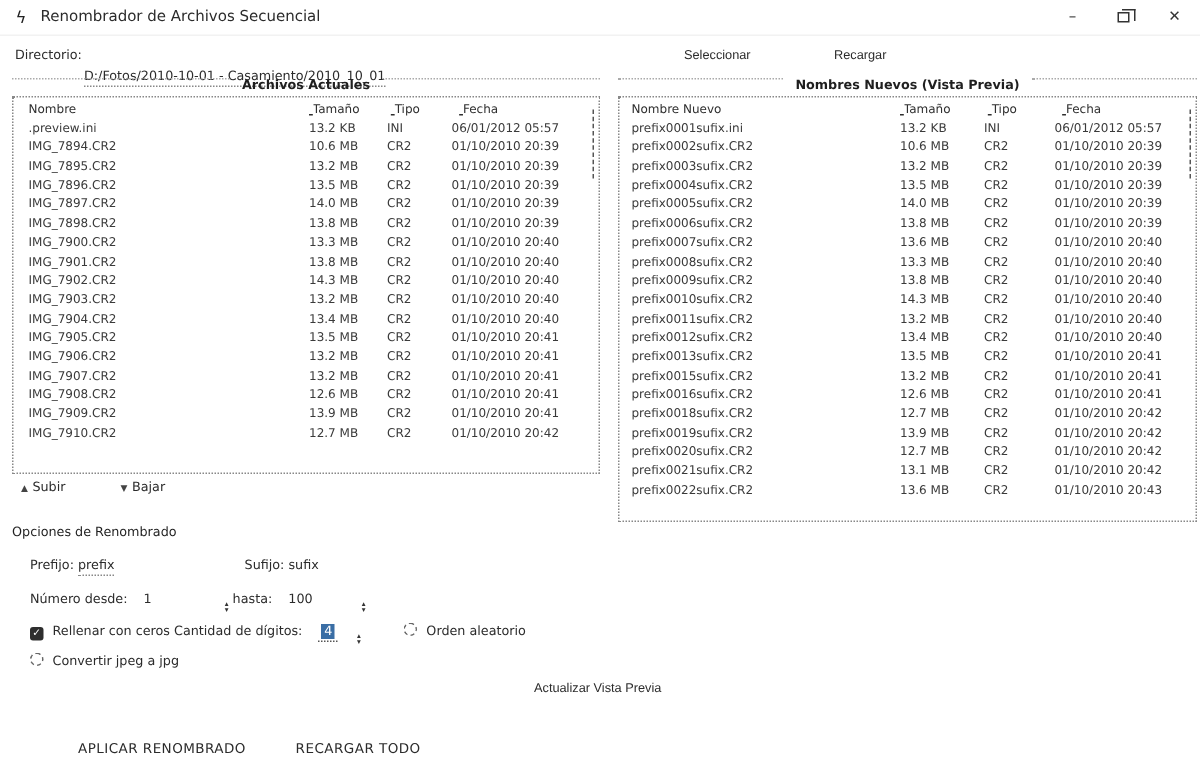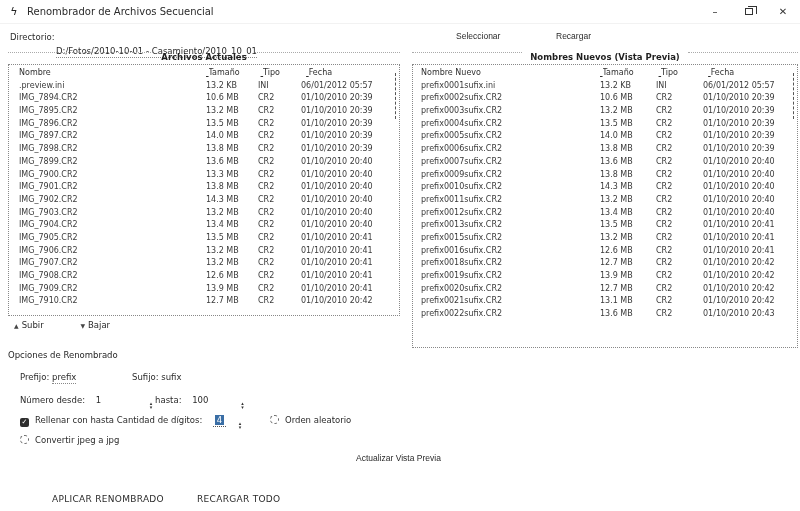--- a/index.html
+++ b/index.html
@@ -126,21 +126,20 @@
     <span class="tcell c2">Tipo</span>
     <span class="tcell c3">Fecha</span>
   </div>
   <div>
       <div class="trow"><span class="tcell c0">.preview.ini</span><span class="tcell c1">13.2 KB</span><span class="tcell c2">INI</span><span class="tcell c3">06/01/2012 05:57</span></div>
       <div class="trow"><span class="tcell c0">IMG_7894.CR2</span><span class="tcell c1">10.6 MB</span><span class="tcell c2">CR2</span><span class="tcell c3">01/10/2010 20:39</span></div>
       <div class="trow"><span class="tcell c0">IMG_7895.CR2</span><span class="tcell c1">13.2 MB</span><span class="tcell c2">CR2</span><span class="tcell c3">01/10/2010 20:39</span></div>
       <div class="trow"><span class="tcell c0">IMG_7896.CR2</span><span class="tcell c1">13.5 MB</span><span class="tcell c2">CR2</span><span class="tcell c3">01/10/2010 20:39</span></div>
       <div class="trow"><span class="tcell c0">IMG_7897.CR2</span><span class="tcell c1">14.0 MB</span><span class="tcell c2">CR2</span><span class="tcell c3">01/10/2010 20:39</span></div>
       <div class="trow"><span class="tcell c0">IMG_7898.CR2</span><span class="tcell c1">13.8 MB</span><span class="tcell c2">CR2</span><span class="tcell c3">01/10/2010 20:39</span></div>
-      <div class="trow"><span class="tcell c0">IMG_7899.CR2</span><span class="tcell c1">13.6 MB</span><span class="tcell c2">CR2</span><span class="tcell c3">01/10/2010 20:40</span></div>
       <div class="trow"><span class="tcell c0">IMG_7900.CR2</span><span class="tcell c1">13.3 MB</span><span class="tcell c2">CR2</span><span class="tcell c3">01/10/2010 20:40</span></div>
       <div class="trow"><span class="tcell c0">IMG_7901.CR2</span><span class="tcell c1">13.8 MB</span><span class="tcell c2">CR2</span><span class="tcell c3">01/10/2010 20:40</span></div>
       <div class="trow"><span class="tcell c0">IMG_7902.CR2</span><span class="tcell c1">14.3 MB</span><span class="tcell c2">CR2</span><span class="tcell c3">01/10/2010 20:40</span></div>
       <div class="trow"><span class="tcell c0">IMG_7903.CR2</span><span class="tcell c1">13.2 MB</span><span class="tcell c2">CR2</span><span class="tcell c3">01/10/2010 20:40</span></div>
       <div class="trow"><span class="tcell c0">IMG_7904.CR2</span><span class="tcell c1">13.4 MB</span><span class="tcell c2">CR2</span><span class="tcell c3">01/10/2010 20:40</span></div>
       <div class="trow"><span class="tcell c0">IMG_7905.CR2</span><span class="tcell c1">13.5 MB</span><span class="tcell c2">CR2</span><span class="tcell c3">01/10/2010 20:41</span></div>
       <div class="trow"><span class="tcell c0">IMG_7906.CR2</span><span class="tcell c1">13.2 MB</span><span class="tcell c2">CR2</span><span class="tcell c3">01/10/2010 20:41</span></div>
       <div class="trow"><span class="tcell c0">IMG_7907.CR2</span><span class="tcell c1">13.2 MB</span><span class="tcell c2">CR2</span><span class="tcell c3">01/10/2010 20:41</span></div>
       <div class="trow"><span class="tcell c0">IMG_7908.CR2</span><span class="tcell c1">12.6 MB</span><span class="tcell c2">CR2</span><span class="tcell c3">01/10/2010 20:41</span></div>
       <div class="trow"><span class="tcell c0">IMG_7909.CR2</span><span class="tcell c1">13.9 MB</span><span class="tcell c2">CR2</span><span class="tcell c3">01/10/2010 20:41</span></div>
@@ -164,20 +163,21 @@
     <span class="tcell c3">Fecha</span>
   </div>
   <div>
       <div class="trow"><span class="tcell c0">prefix0001sufix.ini</span><span class="tcell c1">13.2 KB</span><span class="tcell c2">INI</span><span class="tcell c3">06/01/2012 05:57</span></div>
       <div class="trow"><span class="tcell c0">prefix0002sufix.CR2</span><span class="tcell c1">10.6 MB</span><span class="tcell c2">CR2</span><span class="tcell c3">01/10/2010 20:39</span></div>
       <div class="trow"><span class="tcell c0">prefix0003sufix.CR2</span><span class="tcell c1">13.2 MB</span><span class="tcell c2">CR2</span><span class="tcell c3">01/10/2010 20:39</span></div>
       <div class="trow"><span class="tcell c0">prefix0004sufix.CR2</span><span class="tcell c1">13.5 MB</span><span class="tcell c2">CR2</span><span class="tcell c3">01/10/2010 20:39</span></div>
       <div class="trow"><span class="tcell c0">prefix0005sufix.CR2</span><span class="tcell c1">14.0 MB</span><span class="tcell c2">CR2</span><span class="tcell c3">01/10/2010 20:39</span></div>
       <div class="trow"><span class="tcell c0">prefix0006sufix.CR2</span><span class="tcell c1">13.8 MB</span><span class="tcell c2">CR2</span><span class="tcell c3">01/10/2010 20:39</span></div>
       <div class="trow"><span class="tcell c0">prefix0007sufix.CR2</span><span class="tcell c1">13.6 MB</span><span class="tcell c2">CR2</span><span class="tcell c3">01/10/2010 20:40</span></div>
+      <div class="trow"><span class="tcell c0">prefix0008sufix.CR2</span><span class="tcell c1">13.3 MB</span><span class="tcell c2">CR2</span><span class="tcell c3">01/10/2010 20:40</span></div>
       <div class="trow"><span class="tcell c0">prefix0009sufix.CR2</span><span class="tcell c1">13.8 MB</span><span class="tcell c2">CR2</span><span class="tcell c3">01/10/2010 20:40</span></div>
       <div class="trow"><span class="tcell c0">prefix0010sufix.CR2</span><span class="tcell c1">14.3 MB</span><span class="tcell c2">CR2</span><span class="tcell c3">01/10/2010 20:40</span></div>
       <div class="trow"><span class="tcell c0">prefix0011sufix.CR2</span><span class="tcell c1">13.2 MB</span><span class="tcell c2">CR2</span><span class="tcell c3">01/10/2010 20:40</span></div>
       <div class="trow"><span class="tcell c0">prefix0012sufix.CR2</span><span class="tcell c1">13.4 MB</span><span class="tcell c2">CR2</span><span class="tcell c3">01/10/2010 20:40</span></div>
       <div class="trow"><span class="tcell c0">prefix0013sufix.CR2</span><span class="tcell c1">13.5 MB</span><span class="tcell c2">CR2</span><span class="tcell c3">01/10/2010 20:41</span></div>
       <div class="trow"><span class="tcell c0">prefix0015sufix.CR2</span><span class="tcell c1">13.2 MB</span><span class="tcell c2">CR2</span><span class="tcell c3">01/10/2010 20:41</span></div>
       <div class="trow"><span class="tcell c0">prefix0016sufix.CR2</span><span class="tcell c1">12.6 MB</span><span class="tcell c2">CR2</span><span class="tcell c3">01/10/2010 20:41</span></div>
       <div class="trow"><span class="tcell c0">prefix0018sufix.CR2</span><span class="tcell c1">12.7 MB</span><span class="tcell c2">CR2</span><span class="tcell c3">01/10/2010 20:42</span></div>
       <div class="trow"><span class="tcell c0">prefix0019sufix.CR2</span><span class="tcell c1">13.9 MB</span><span class="tcell c2">CR2</span><span class="tcell c3">01/10/2010 20:42</span></div>
       <div class="trow"><span class="tcell c0">prefix0020sufix.CR2</span><span class="tcell c1">12.7 MB</span><span class="tcell c2">CR2</span><span class="tcell c3">01/10/2010 20:42</span></div>
@@ -185,41 +185,41 @@
       <div class="trow"><span class="tcell c0">prefix0022sufix.CR2</span><span class="tcell c1">13.6 MB</span><span class="tcell c2">CR2</span><span class="tcell c3">01/10/2010 20:43</span></div>
     </div>
   <div class="scroll-thumb"></div>
 </div>
 
 <div class="opt-title">Opciones de Renombrado</div>
 
 <div class="opt-row row-fix">
   <span class="opt-label">Prefijo:</span>
   <span class="opt-value u-dotted gap-m">prefix</span>
-  <span class="opt-label" style="margin-left:53px">Sufijo:</span>
+  <span class="opt-label" style="margin-left:84px">Sufijo:</span>
   <span class="opt-value gap-m">sufix</span>
 </div>
 
 <div class="opt-row row-num">
   <span class="opt-label">Número desde:</span>
   <span class="opt-value gap-s">1</span>
   <span class="spin" style="margin-left:46px">
     <span>▴</span>
     <span>▾</span>
   </span>
   <span class="opt-label gap-m">hasta:</span>
   <span class="opt-value gap-s">100</span>
   <span class="spin" style="margin-left:30px">
     <span>▴</span>
     <span>▾</span>
   </span>
 </div>
 
 <div class="opt-row row-pad">
-  <span class="cb cb-checked"><span>✓</span></span><span class="opt-label">Rellenar con hasta</span>
+  <span class="cb cb-checked"><span>✓</span></span><span class="opt-label">Rellenar con ceros</span>
   <span class="opt-label gap-m">Cantidad de dígitos:</span>
   <span class="digit-box"><span class="digit-val">4</span></span>
   <span class="spin">
     <span>▴</span>
     <span>▾</span>
   </span>
   <span class="cb cb-unchecked" style="margin-left:26px"></span><span class="opt-label">Orden aleatorio</span>
 </div>
 
 <div class="opt-row row-conv">

